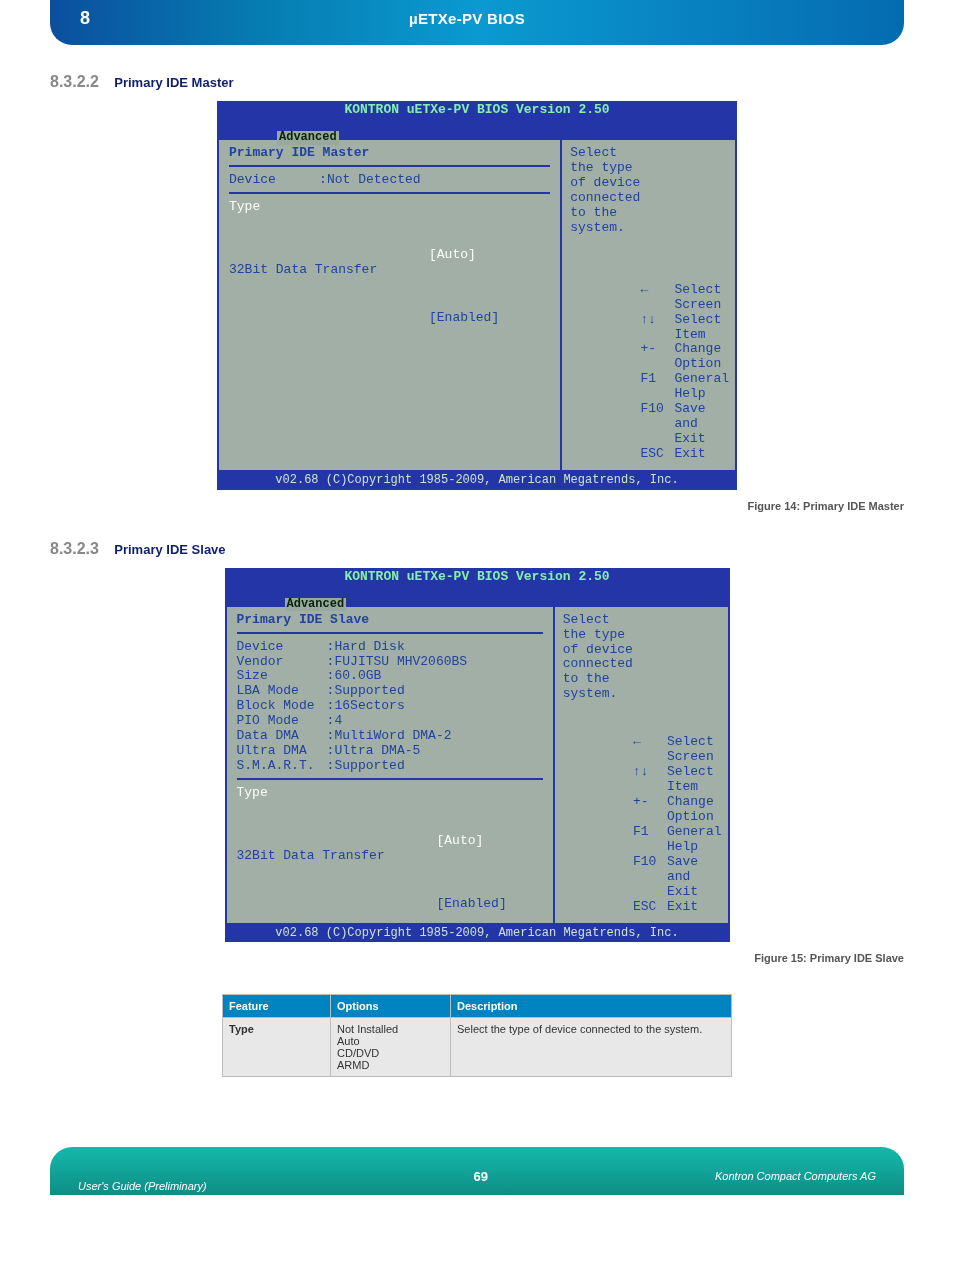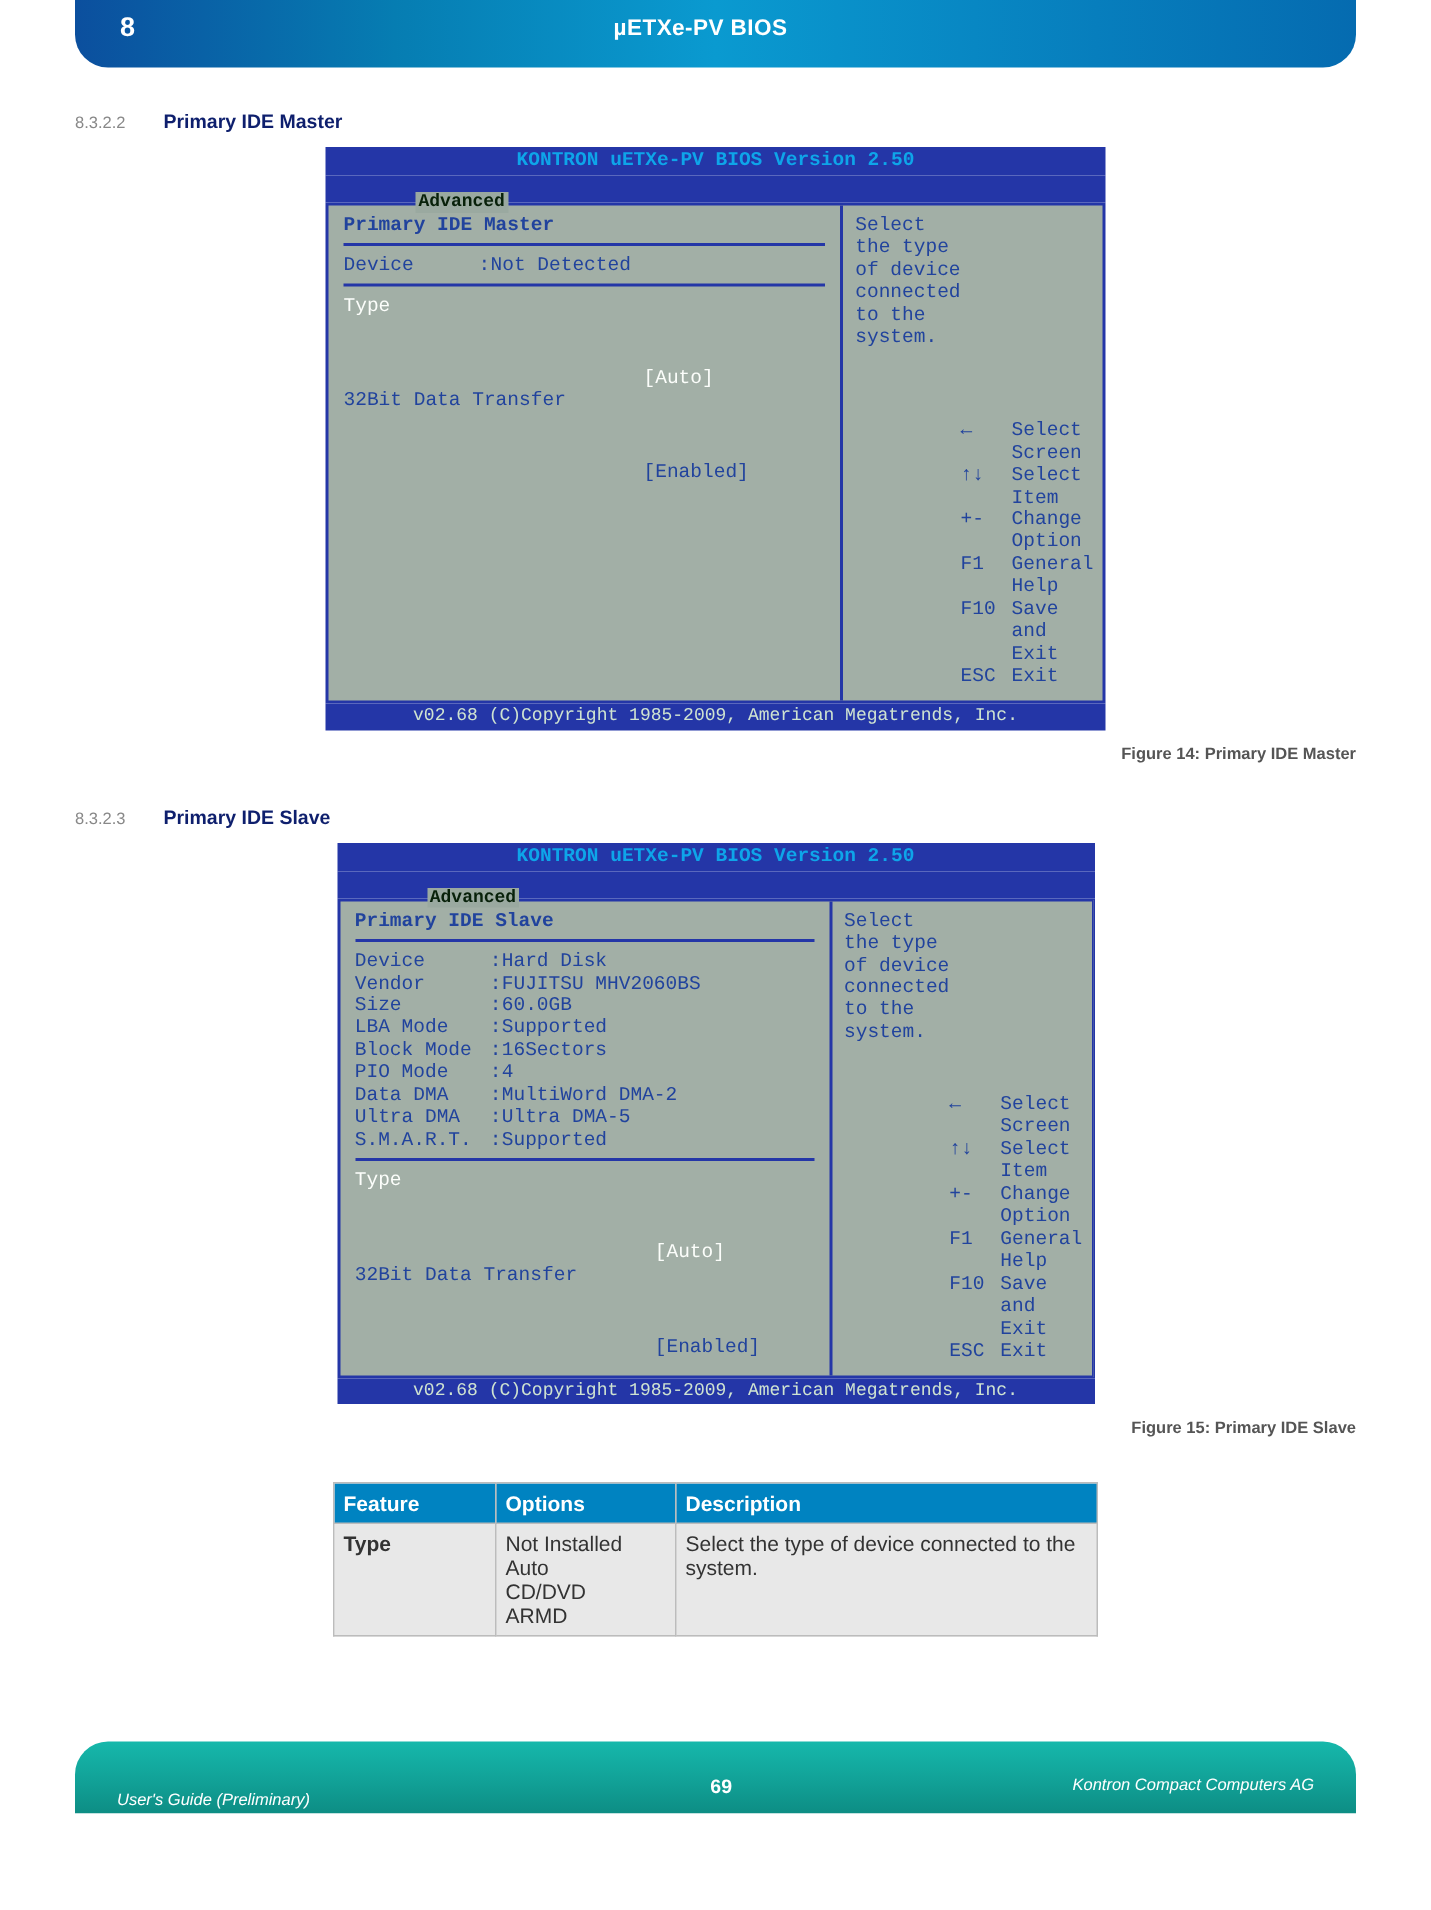--- a/index.html
+++ b/index.html
@@ -21,35 +21,35 @@
     align-items: center;
     padding: 0 30px 8px 30px;
     color: #fff;
   }
   .top-banner .left-num { font-size: 18px; font-weight: bold; flex: 0 0 auto; }
   .top-banner .title    { flex: 1; text-align: center; font-size: 15px; font-weight: bold; letter-spacing: .3px; }
   .top-banner .right-space { flex: 0 0 30px; }
 
   .page { padding: 0 50px 30px 50px; }
   .section-heading { margin-top: 28px; margin-bottom: 10px; }
-  .section-heading .num { color: #888; font-size: 11px; margin-right: 22px; }
+  .section-heading .num { color: #888; font-size: 16px; margin-right: 12px; font-weight: bold; }
   .section-heading .txt { color: #0e1f6d; font-size: 13px; font-weight: bold; }
   .subcap { text-align: right; font-size: 11px; color: #555; margin: 10px auto 14px auto; font-weight: bold; }
 
   
   .bios-wrap {
     width: 520px;
     margin: 0 auto;
     font-family: 'Lucida Console', 'Courier New', monospace;
     font-size: 13px;
     line-height: 1.15;
   }
   .bios-titlebar {
     background: #2436a7;
-    color: #0ea5e9;
+    color: #86efac;
     text-align: center;
     padding: 2px 0;
     font-weight: bold;
     font-size: 13px;
   }
   .bios-tabrow {
     background: #2436a7;
     height: 18px;
     position: relative;
   }
@@ -111,21 +111,21 @@
   .bios-keys .r .kk { flex: 0 0 34px; }
   .bios-footer {
     background: #2436a7;
     color: #cfe3d1;
     text-align: center;
     font-size: 12px;
     padding: 2px 0;
   }
 
   
-  .feat-table { width: 510px; margin: 30px auto 0 auto; border-collapse: collapse; font-size: 14px; }
+  .feat-table { width: 510px; margin: 30px auto 0 auto; border-collapse: collapse; font-size: 11px; }
   .feat-table th {
     background: #0083c1;
     color: #fff;
     font-weight: bold;
     text-align: left;
     padding: 5px 6px;
     border: 1px solid #bcbcbc;
   }
   .feat-table td {
     background: #e8e8e8;

